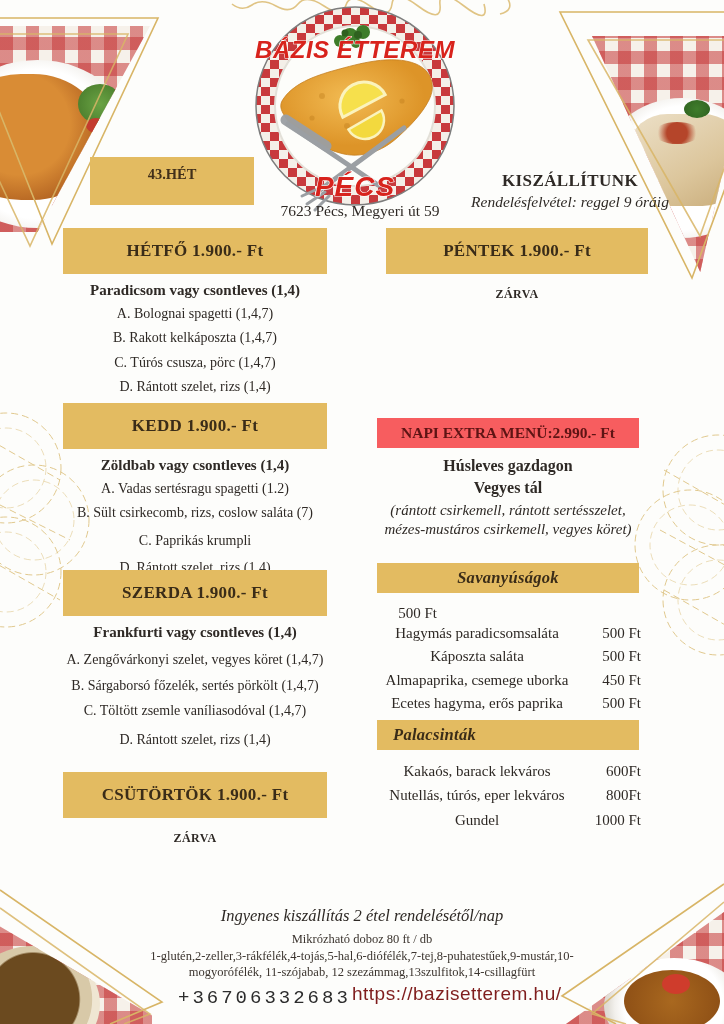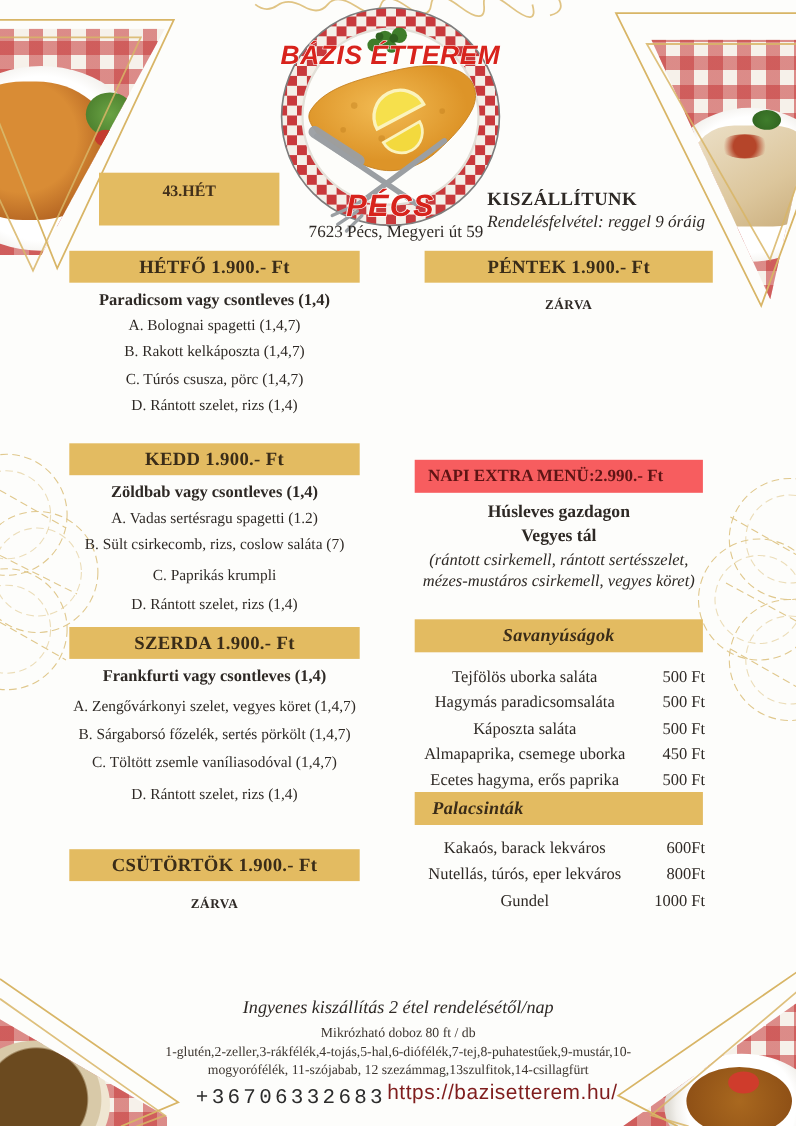--- a/index.html
+++ b/index.html
@@ -14,40 +14,40 @@
   .photo > div{position:absolute;border-radius:50%;}
   .plate{background:radial-gradient(circle,#ffffff 58%,#f2f0ec 70%,#e0ddd6 78%,#d2cfc6 100%);}
   
   .deco{position:absolute;inset:0;z-index:3;pointer-events:none;}
   
   .banner{background:var(--gold,#e3bb61);color:#3a2c18;font-weight:700;
           display:flex;align-items:center;justify-content:center;
           font-size:17px;letter-spacing:.3px;}
   
   .day{position:absolute;left:57px;width:276px;text-align:center;z-index:5;}
-  .day .banner{width:264px;height:29px;margin:0 auto;}
+  .day .banner{width:264px;height:46px;margin:0 auto;}
   .col-r{left:380px;width:274px;}
   .col-r .banner{width:262px;}
   .soup{font-weight:700;font-size:15px;margin-top:6px;line-height:1.4;}
   .item{font-size:14px;line-height:1.6;margin-top:2px;}
   .closed{font-weight:700;font-size:12px;letter-spacing:.5px;margin-top:13px;}
   
   .week{position:absolute;left:90px;top:157px;width:164px;height:40px;z-index:5;
         background:var(--gold,#e3bb61);text-align:center;font-size:14.5px;font-weight:600;
         color:#42301a;line-height:1.35;padding-top:8px;}
   .addr{position:absolute;left:228px;top:202px;width:264px;text-align:center;
         font-size:15.5px;z-index:5;}
-  .deliv{position:absolute;left:443px;top:171px;width:254px;z-index:5;}
+  .deliv{position:absolute;left:443px;top:171px;width:254px;text-align:center;z-index:5;}
   .deliv .t1{font-weight:700;font-size:17px;letter-spacing:.4px;}
   .deliv .t2{font-style:italic;font-size:15.5px;margin-top:2px;}
   .logo{position:absolute;left:252px;top:6px;z-index:4;}
   
   .extra-banner{position:absolute;left:377px;top:418px;width:238px;height:30px;z-index:5;
         background:var(--red,#f75d5f);color:var(--redtext,#5e1414);font-weight:700;font-size:15.5px;
-        display:flex;align-items:center;justify-content:flex-start;padding:0 12px;}
+        display:flex;align-items:center;justify-content:center;padding:0 12px;}
   .extra-body{position:absolute;left:371px;top:453px;width:274px;text-align:center;z-index:5;}
   .extra-body .b{font-weight:700;font-size:16px;line-height:1.2;margin-top:3px;}
   .extra-desc{font-style:italic;font-size:15px;width:252px;margin:4px auto 0;line-height:1.27;}
   
   .priced{position:absolute;left:371px;width:274px;z-index:5;}
   .priced .banner{font-style:italic;font-size:16.5px;}
   .priced .banner.left{justify-content:flex-start;padding-left:16px;width:246px;}
   .rows{margin-top:12px;}
   .row{display:flex;align-items:baseline;padding:0 4px;}
   .row .n{flex:1;text-align:center;font-size:15px;line-height:1.56;}
@@ -238,21 +238,20 @@
   <div class="extra-body">
     <div class="b">Húsleves gazdagon</div>
     <div class="b">Vegyes tál</div>
     <div class="extra-desc">(rántott csirkemell, rántott sertésszelet, mézes-mustáros csirkemell, vegyes köret)</div>
   </div>
 
   <section class="priced" style="top:563px">
     <div class="banner" style="width:262px;height:30px;margin:0 auto;">Savanyúságok</div>
     <div class="rows">
       <div class="row">
-        <span class="n">Tejfölös uborka saláta</span>
         <span class="p">500 Ft</span>
       </div>
       <div class="row">
         <span class="n">Hagymás paradicsomsaláta</span>
         <span class="p">500 Ft</span>
       </div>
       <div class="row">
         <span class="n">Káposzta saláta</span>
         <span class="p">500 Ft</span>
       </div>

